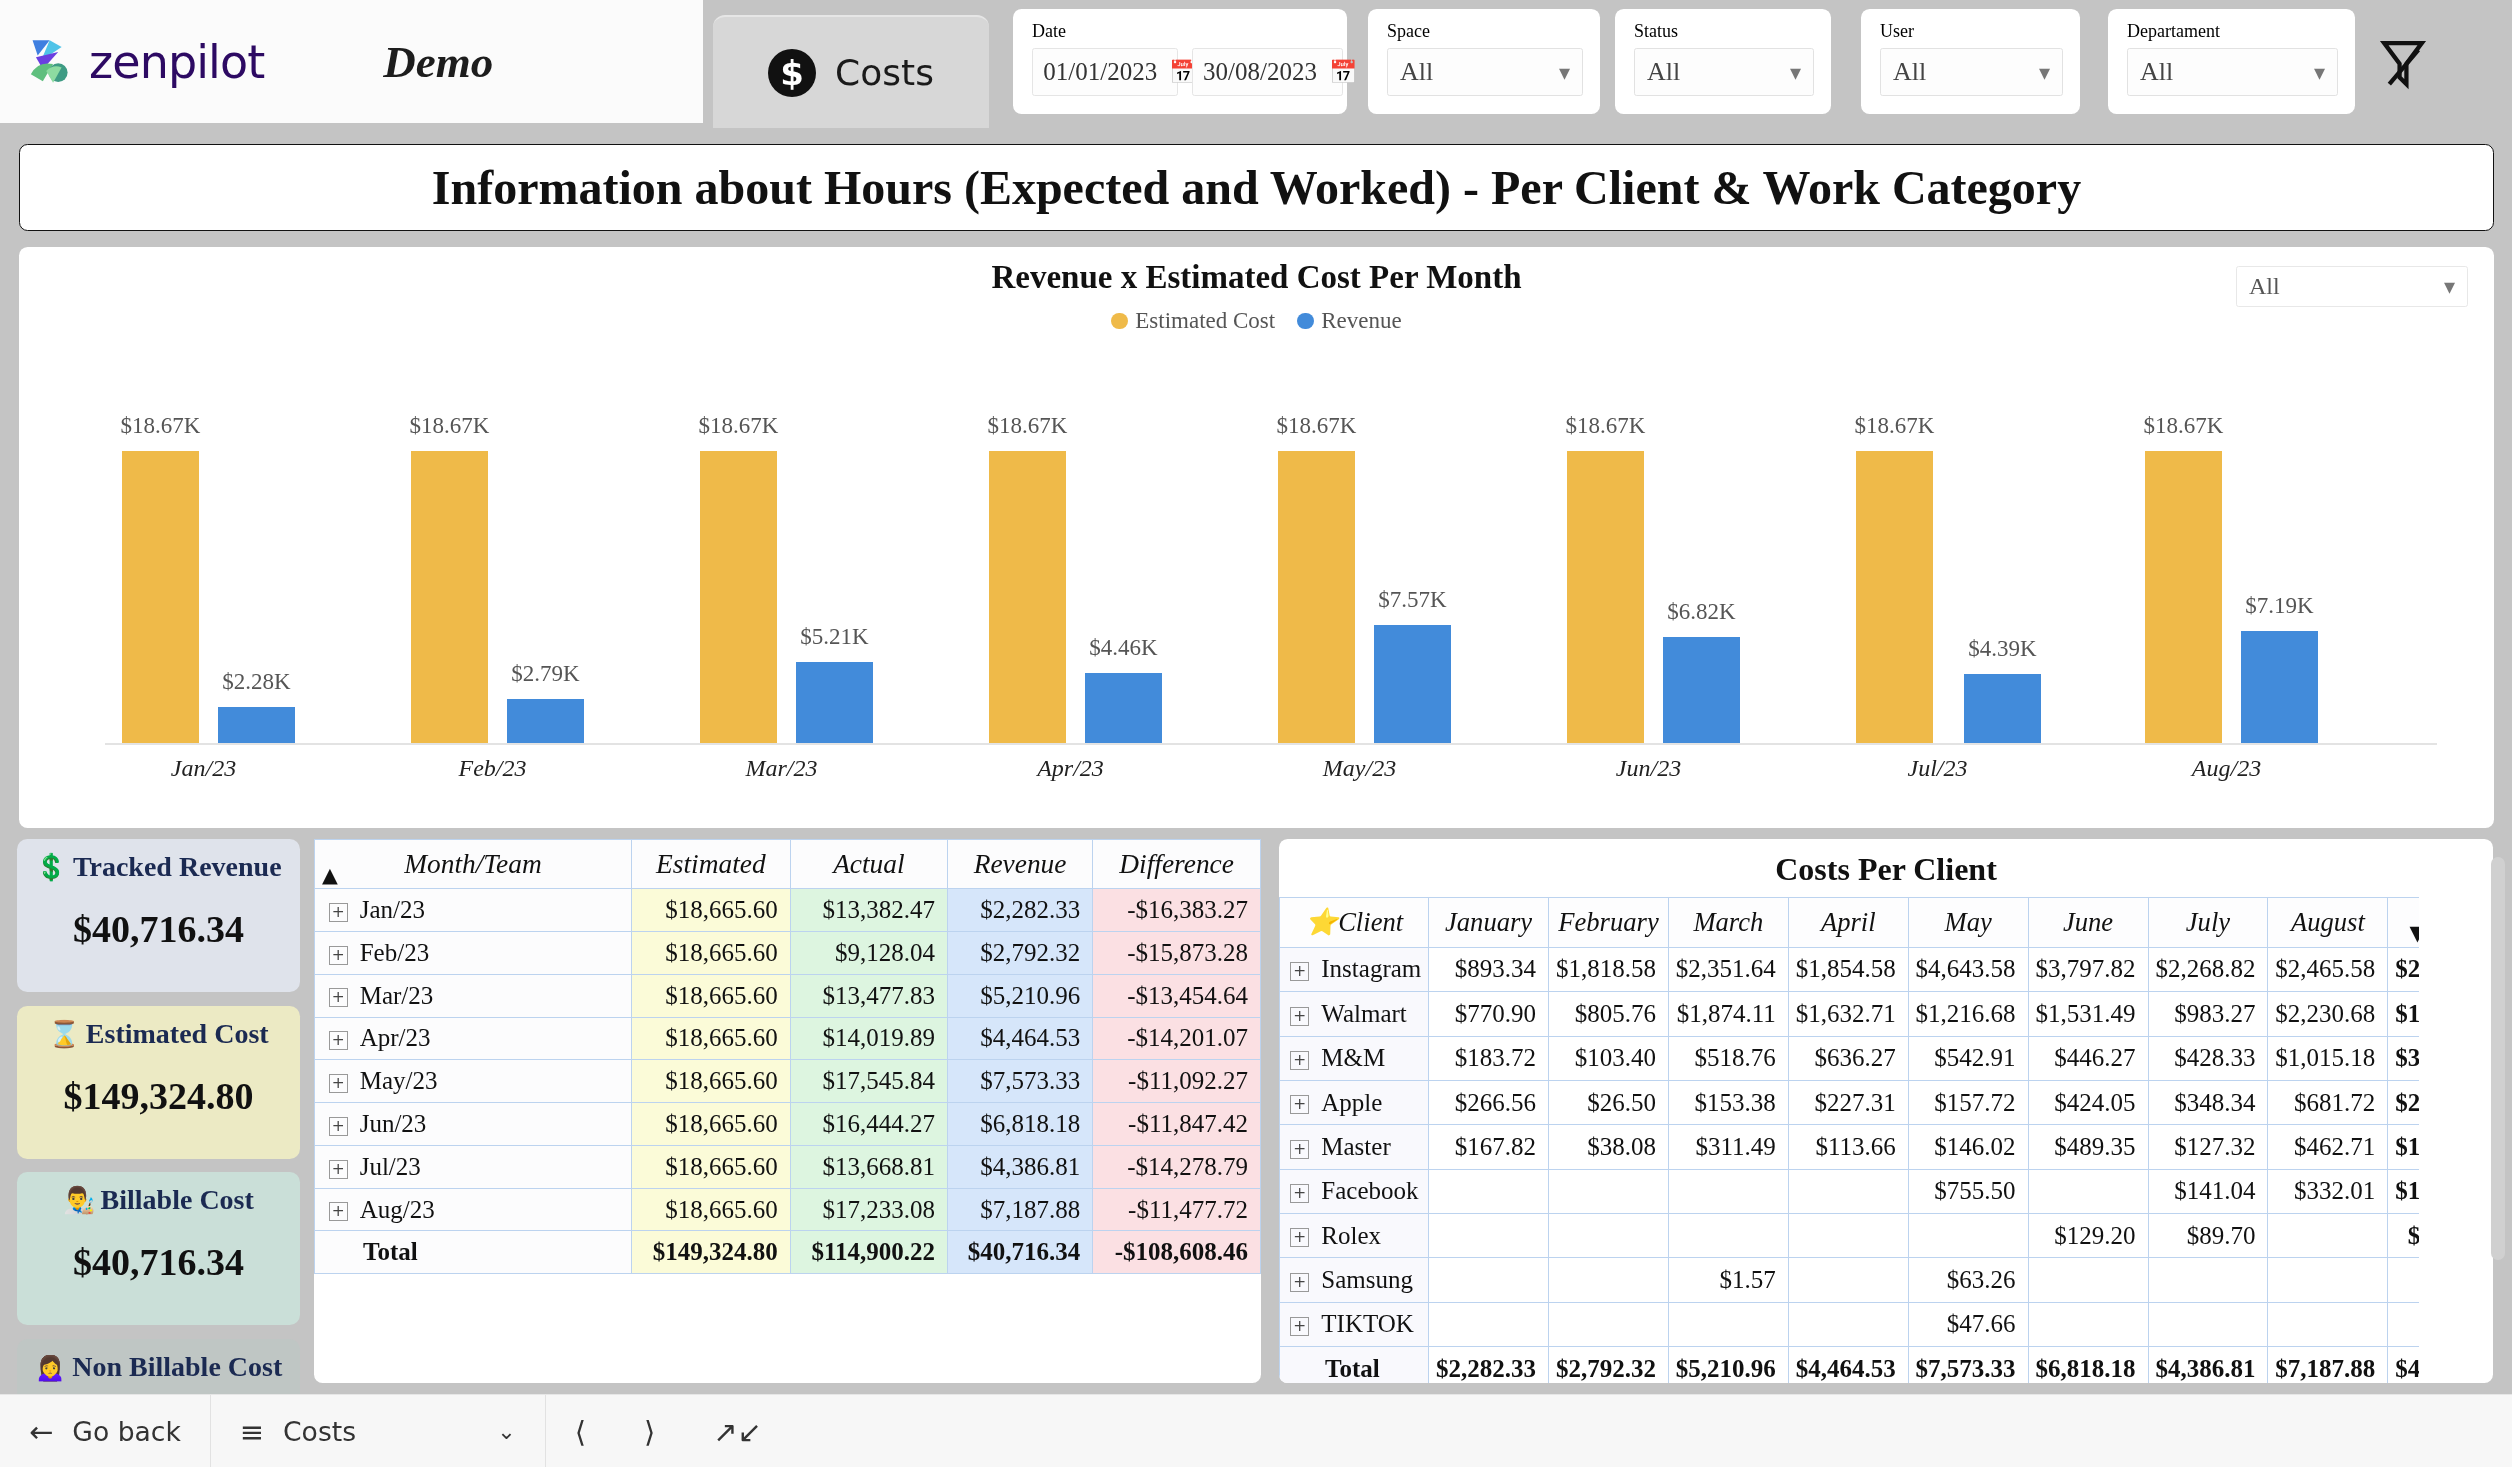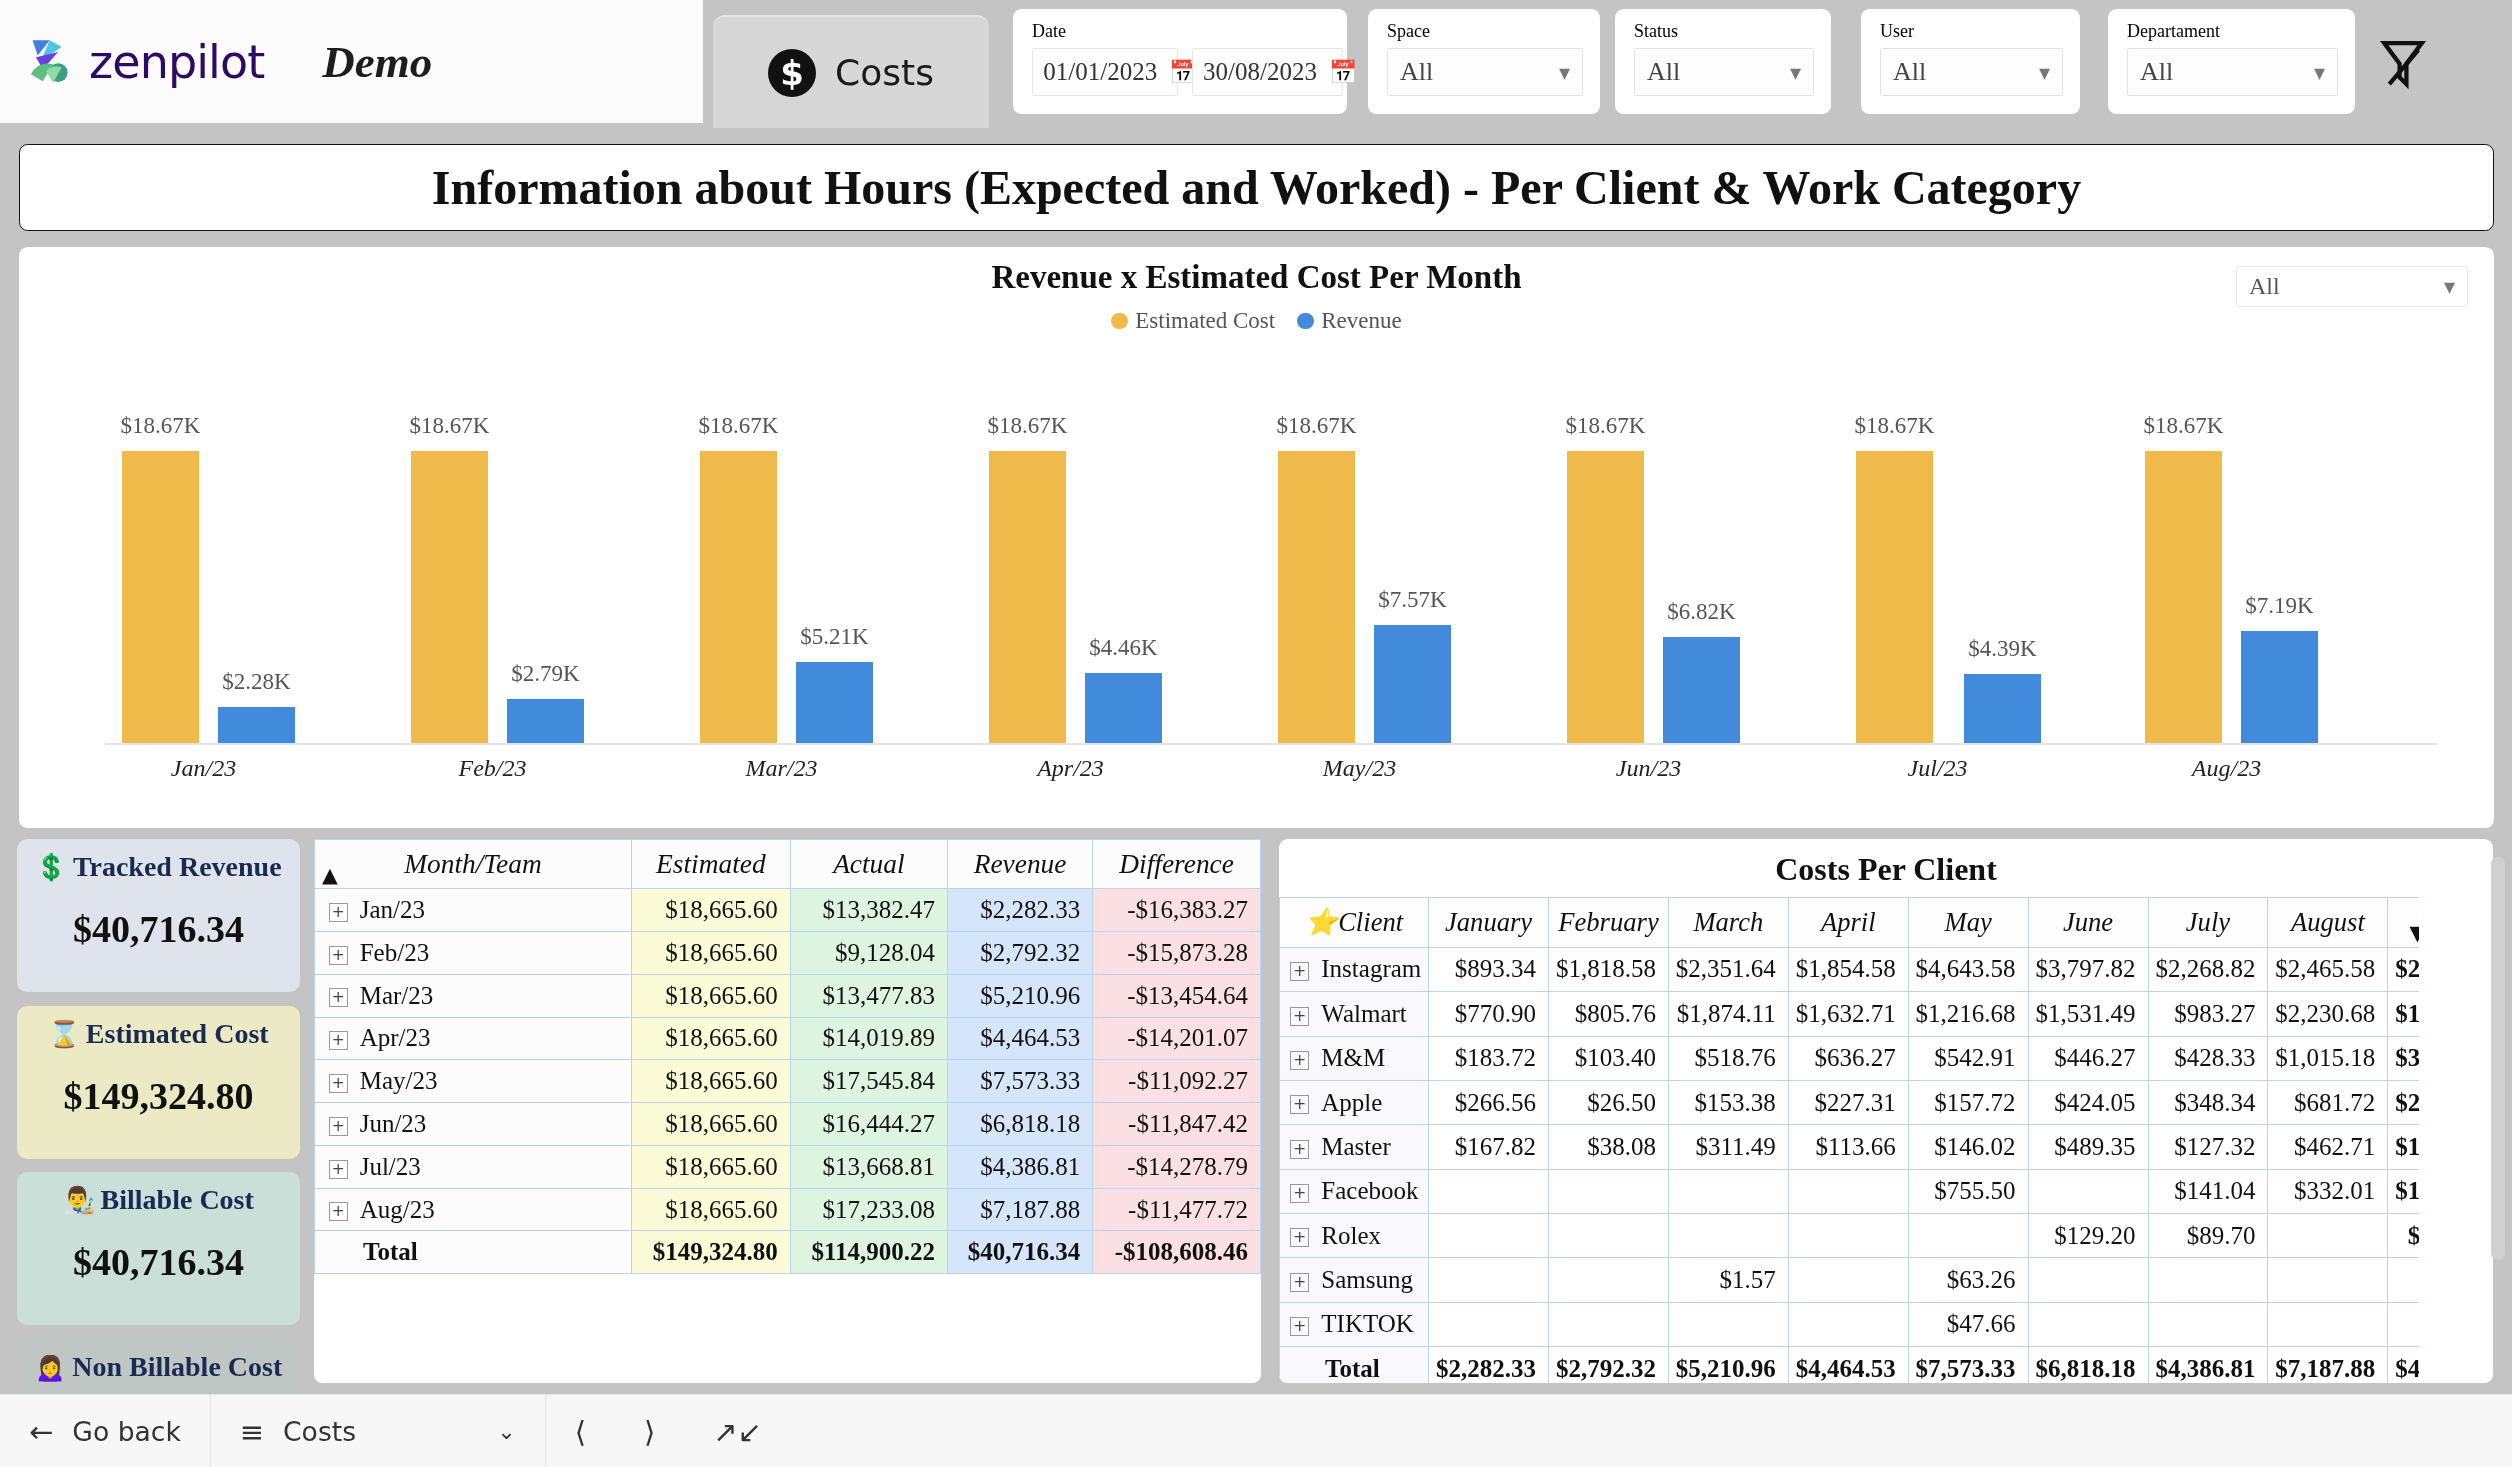--- a/index.html
+++ b/index.html
@@ -7,21 +7,21 @@
     width: 2512px; height: 1468px;
     font-family: "Liberation Serif", "DejaVu Serif", serif;
     background: #ffffff; overflow: hidden;
   }
   .app { position: relative; width: 2512px; height: 1468px; background: #c4c4c4; }
 
   
   .topbar { position: absolute; left:0; top:0; width: 2512px; height: 129px; background: #c4c4c4; }
   .brandpane {
     position: absolute; left: 0; top: 0; width: 703px; height: 123px;
-    background: #fbfbfb; display: flex; align-items: center; padding-left: 24px; gap: 58px;
+    background: #fbfbfb; display: flex; align-items: center; padding-left: 24px; gap: 119px;
   }
   .logo-wrap { display: flex; align-items: center; gap: 12px; }
   .logo-mark { width: 53px; height: 53px; position: relative; }
   .logo-text {
     font-family: "DejaVu Sans", sans-serif; font-size: 46px; font-weight: 500;
     color: #2d0a63; letter-spacing: -0.9px;
   }
   .demo-text { font-size: 45px; font-style: italic; font-weight: 700; color: #1d1d1d;
     font-family: "Liberation Serif", serif; }
 

